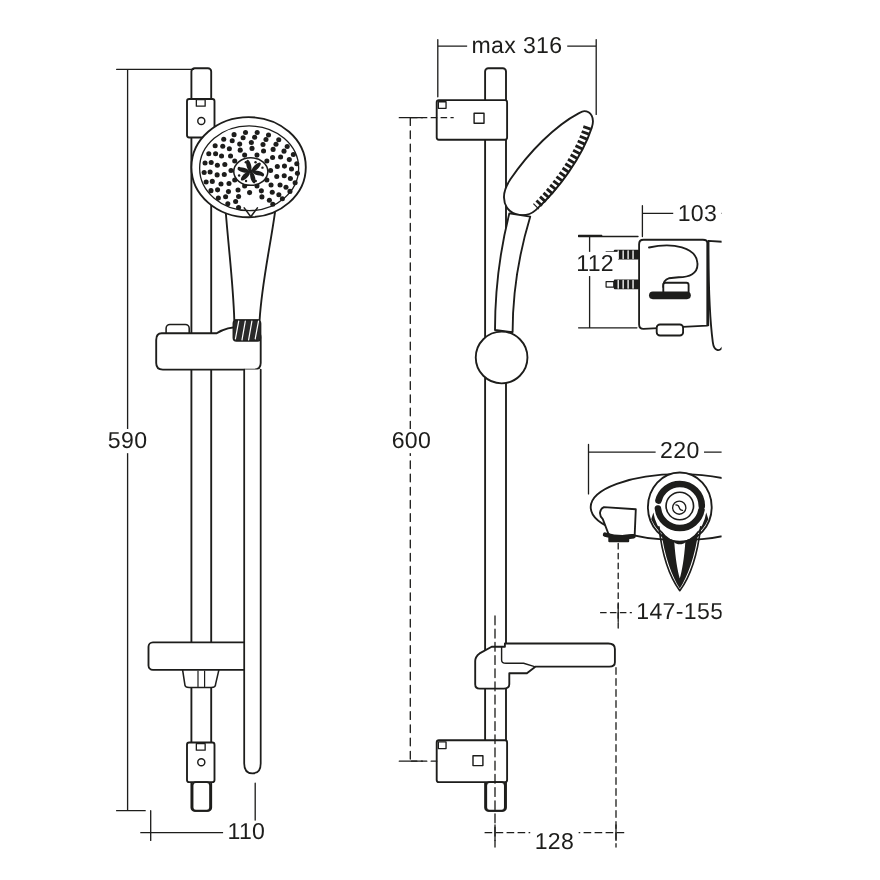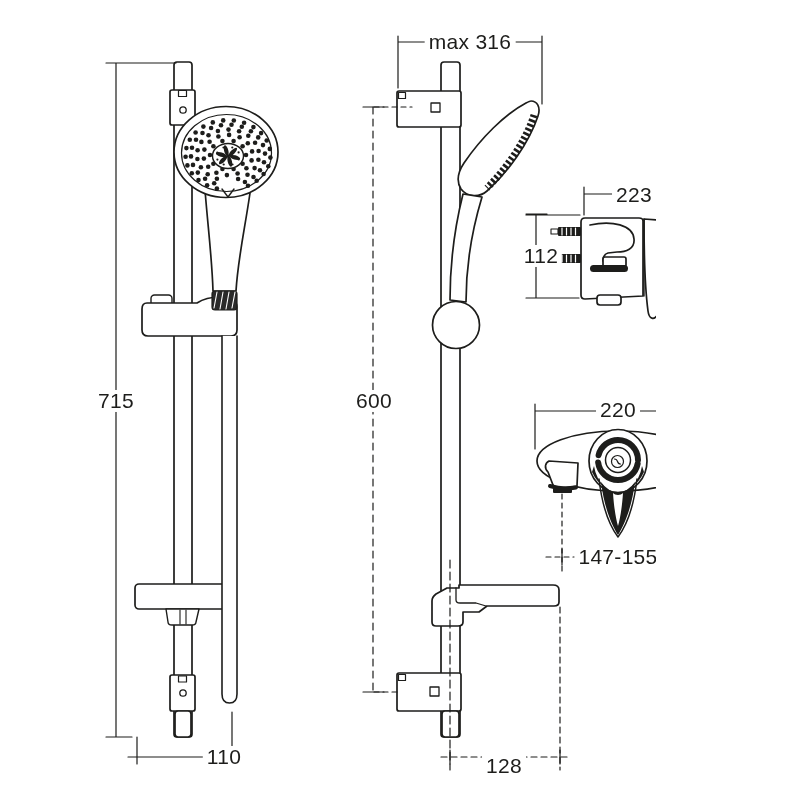--- a/index.html
+++ b/index.html
@@ -297,22 +297,22 @@
       <g>
         <path d="M562,494 L562,573 M673,494 L673,573" stroke-dasharray="5 4"></path>
         <path d="M546,557 L689,557" stroke-dasharray="5 4"></path>
         <path d="M562,549 L562,565 M673,549 L673,565"></path>
       </g>
     </g>
   </g>
 </svg>
 
 <div class="dim" style="left:470px;top:42px;">max 316</div>
-<div class="dim" style="left:116px;top:401px;">715</div>
+<div class="dim" style="left:116px;top:401px;">590</div>
 <div class="dim" style="left:374px;top:401px;">600</div>
 <div class="dim" style="left:188px;top:757px;margin-left:36px;">110</div>
 <div class="dim" style="left:504px;top:766px;">128</div>
-<div class="dim" style="left:634px;top:195px;">223</div>
-<div class="dim" style="left:541px;top:256px;">112</div>
+<div class="dim" style="left:634px;top:195px;">103</div>
+<div class="dim" style="left:541px;top:240px;">112</div>
 <div class="dim" style="left:618px;top:410px;">220</div>
 <div class="dim" style="left:618px;top:557px;text-align:right;">147-155</div>
 
 </div>
 
 </body></html>

